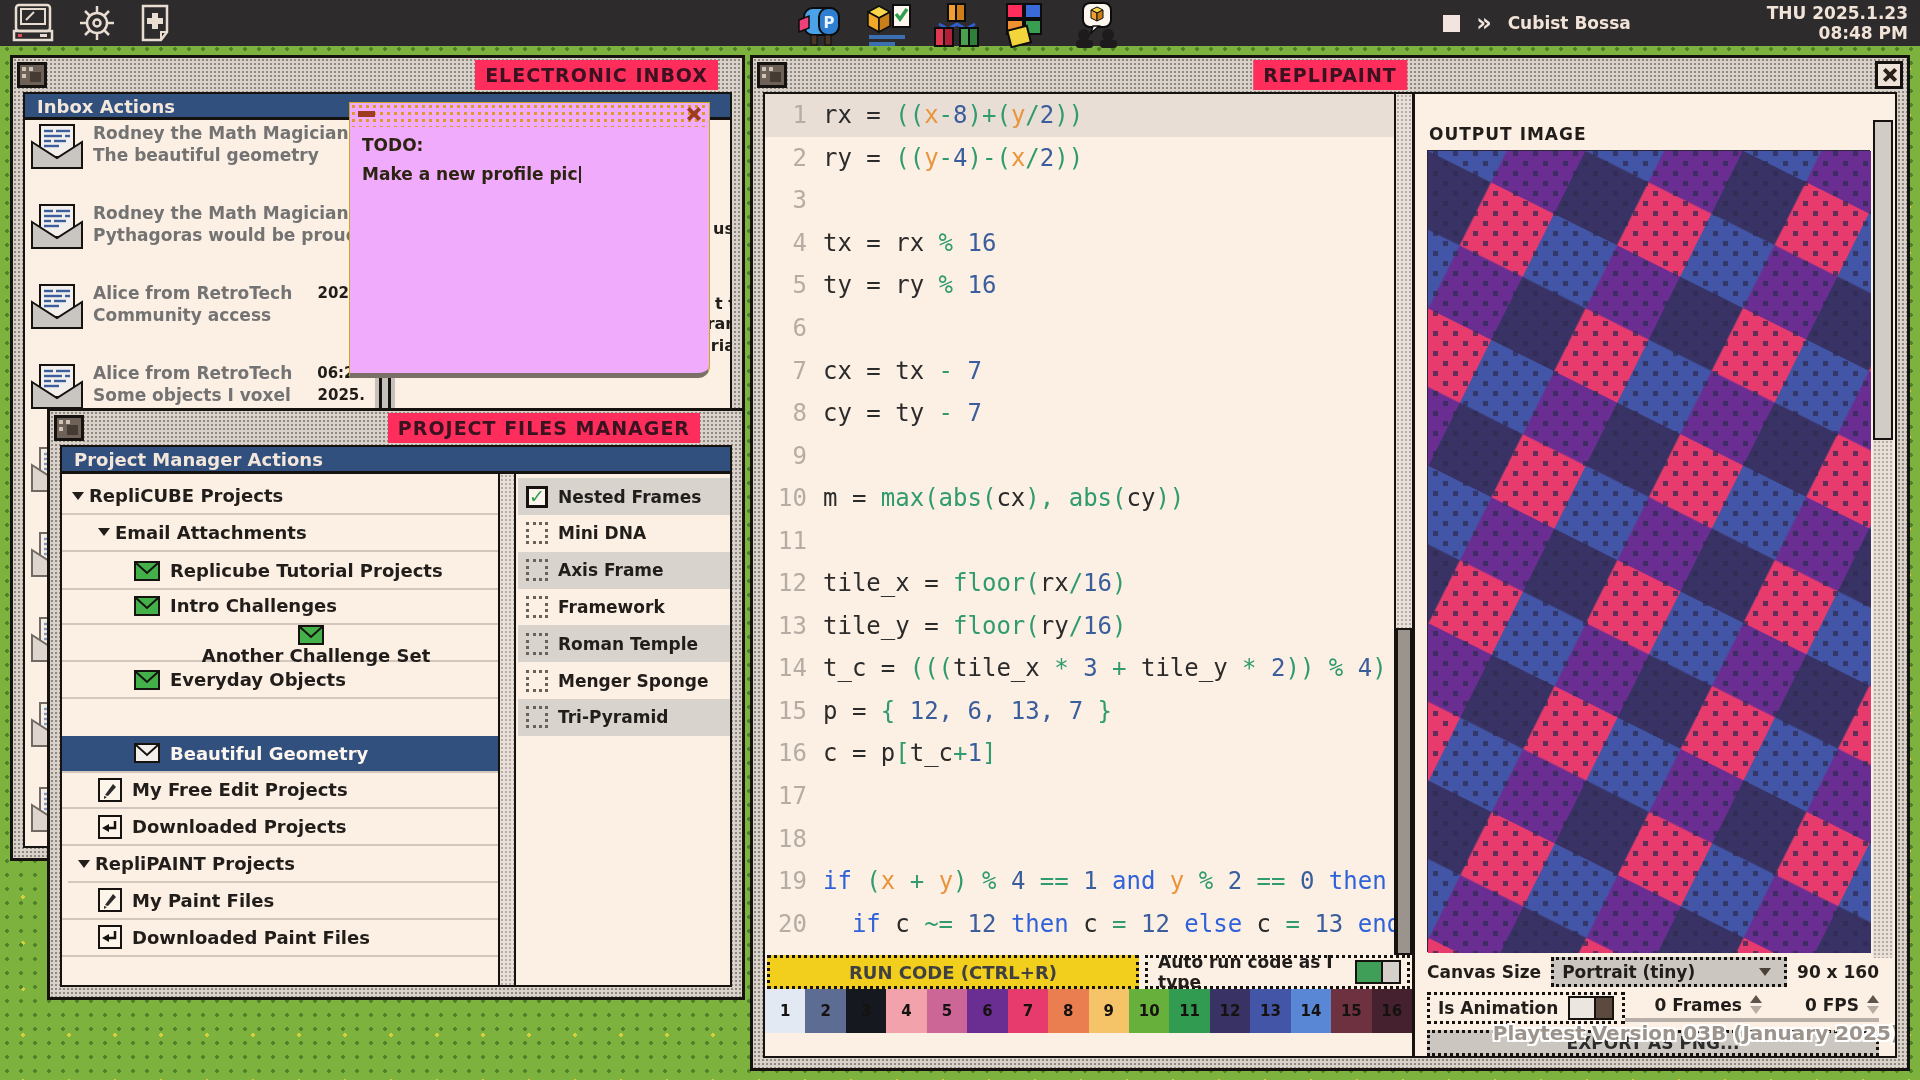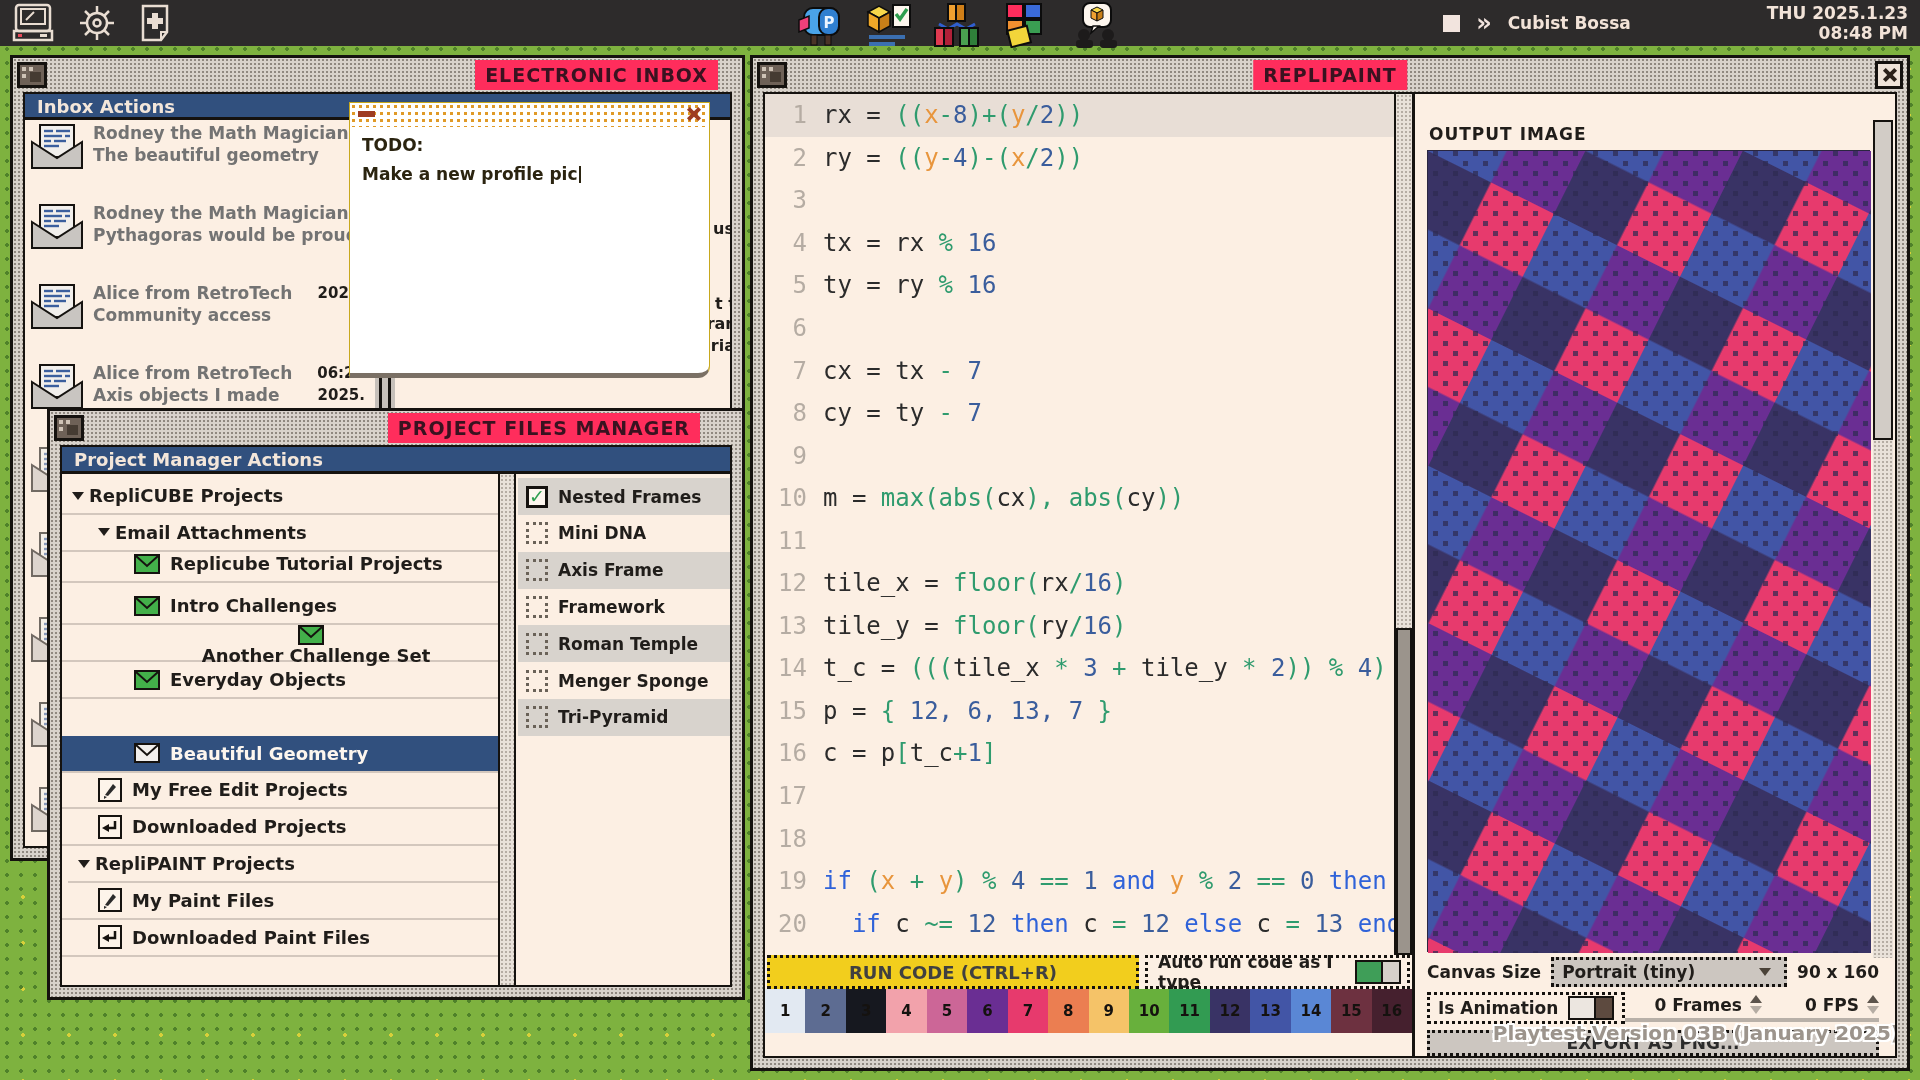--- a/index.html
+++ b/index.html
@@ -57,21 +57,21 @@
     color:#737373; line-height:22px; white-space:nowrap; }
   .email-times { position:absolute; right:10px; top:0; text-align:right; font-size:15px;
     font-weight:bold; color:#201d1a; line-height:22px; }
   #inbox-scroll { position:absolute; left:350px; top:0; bottom:0; width:20px;
     background:linear-gradient(90deg,#c6c0ba 0 4px,#15120f 4px 7px,#c6c0ba 7px 13px,#15120f 13px 16px,#c6c0ba 16px 20px); cursor:pointer;}
   #preview-pane { position:absolute; left:370px; right:0; top:0; bottom:0; overflow:hidden; }
   .frag { position:absolute; font-size:16px; font-weight:bold; color:#201d1a; white-space:nowrap; }
 
   
   #note { position:absolute; left:349px; top:102px; width:361px; height:276px;
-    background:#ffffff; border:1px solid #c7a81e; border-bottom:5px solid #7a7065;
+    background:#f0abfc; border:1px solid #c7a81e; border-bottom:5px solid #7a7065;
     border-bottom-right-radius:12px; z-index:6; }
   #note-header { height:24px; background-image:radial-gradient(#e09a28 1.6px, transparent 1.6px);
     background-size:7px 7px; position:relative; cursor:grab; }
   .note-dash { position:absolute; left:8px; top:8px; width:17px; height:6px; background:#9e3c22; cursor:pointer;}
   .xmark { position:relative; width:16px; height:16px; cursor:pointer; }
   .xmark::before,.xmark::after { content:""; position:absolute; left:7px; top:0; width:4px; height:16px; background:#9e3c22; }
   .xmark::before { transform:rotate(45deg);} .xmark::after { transform:rotate(-45deg);}
   #note-close { position:absolute; right:8px; top:3px; }
   #note-body { padding:8px 12px; font-size:17px; font-weight:bold; color:#2b2410; }
   #note-line2 { margin-top:9px; }
@@ -358,21 +358,21 @@
                   <line x1="36" y1="14" x2="41" y2="14"></line>
                   <line x1="15" y1="19" x2="22" y2="19"></line>
                   <line x1="25" y1="19" x2="37" y2="19"></line>
                   <line x1="15" y1="24" x2="30" y2="24"></line>
                 </g>
                 <polygon points="3,20 28,36 53,20 53,46 3,46" fill="#c9c5c1" stroke="#15120f" stroke-width="2"></polygon>
               </svg>
             </div>
             <div class="email-text">
               <div>Alice from RetroTech</div>
-              <div>Axis objects I made</div>
+              <div>Some objects I voxel</div>
             </div>
             <div class="email-times">
               <div>06:20</div>
               <div>2025.</div>
             </div>
           </div>
           <div class="email-icon" style="position: absolute; left: 4px; top: 325px; opacity: 0.6;">
             <svg width="56" height="48" viewBox="0 0 56 48">
               <rect x="11" y="3" width="34" height="32" fill="#f2efec" stroke="#15120f" stroke-width="2"></rect>
               <g stroke="#3b5f9e" stroke-width="2.4">
@@ -481,21 +481,21 @@
     <div id="pfm-content">
       <div id="tree-pane">
           <div class="tree-row" style="top: 4px; padding-left: 10px;">
             <span class="tri-down" style="border-top-color:#201d1a"></span>
             <span>RepliCUBE Projects</span>
           </div>
           <div class="tree-row" style="top: 40.8px; padding-left: 36px;">
             <span class="tri-down" style="border-top-color:#201d1a"></span>
             <span>Email Attachments</span>
           </div>
-          <div class="tree-row" style="top: 72px; padding-left: 72px;">
+          <div class="tree-row" style="top: 79px; padding-left: 72px;">
             <span class="tree-ic">
               <svg width="26" height="20" viewBox="0 0 26 20">
                 <rect x="1" y="1" width="24" height="18" fill="#43b04a" stroke="#15120f" stroke-width="2"></rect>
                 <polyline points="2,2 13,12 24,2" fill="none" stroke="#15120f" stroke-width="2"></polyline>
               </svg>
             </span>
             <span>Replicube Tutorial Projects</span>
           </div>
           <div class="tree-row" style="top: 114.4px; padding-left: 72px;">
             <span class="tree-ic">

